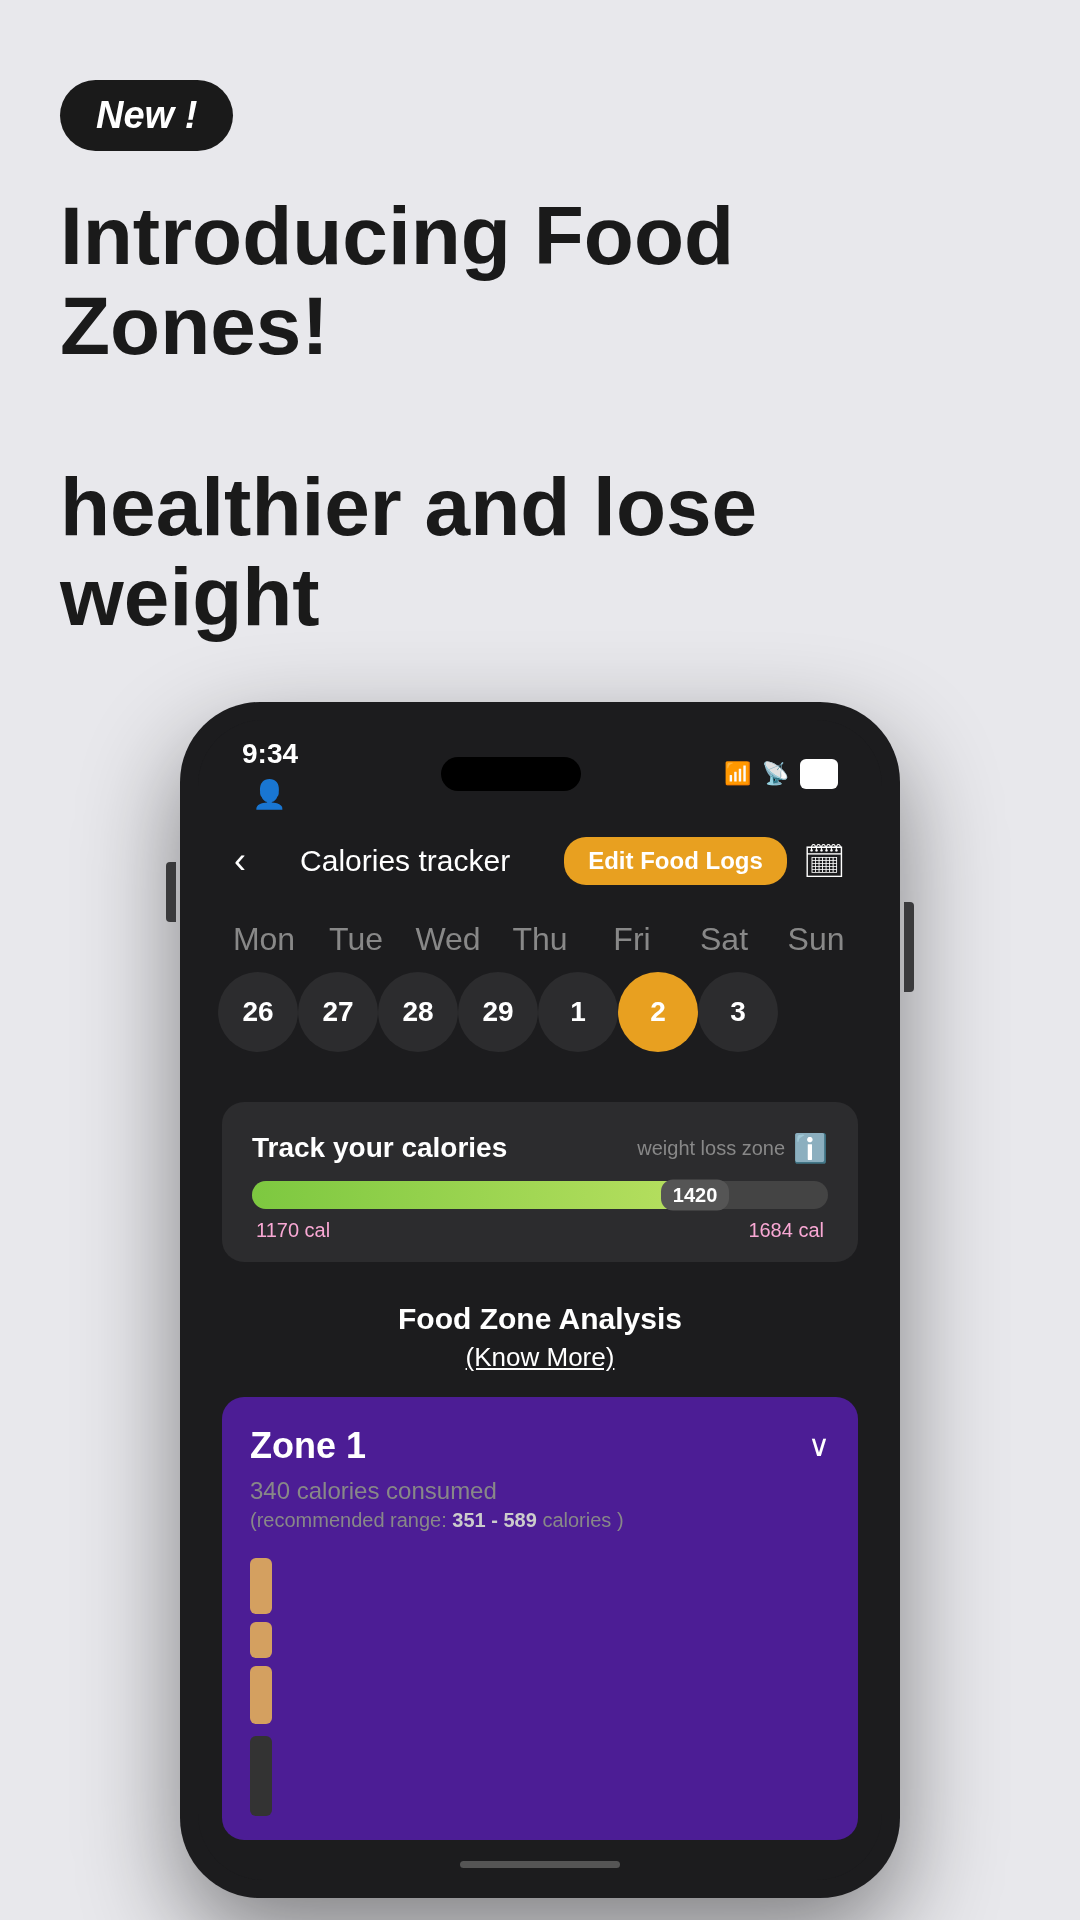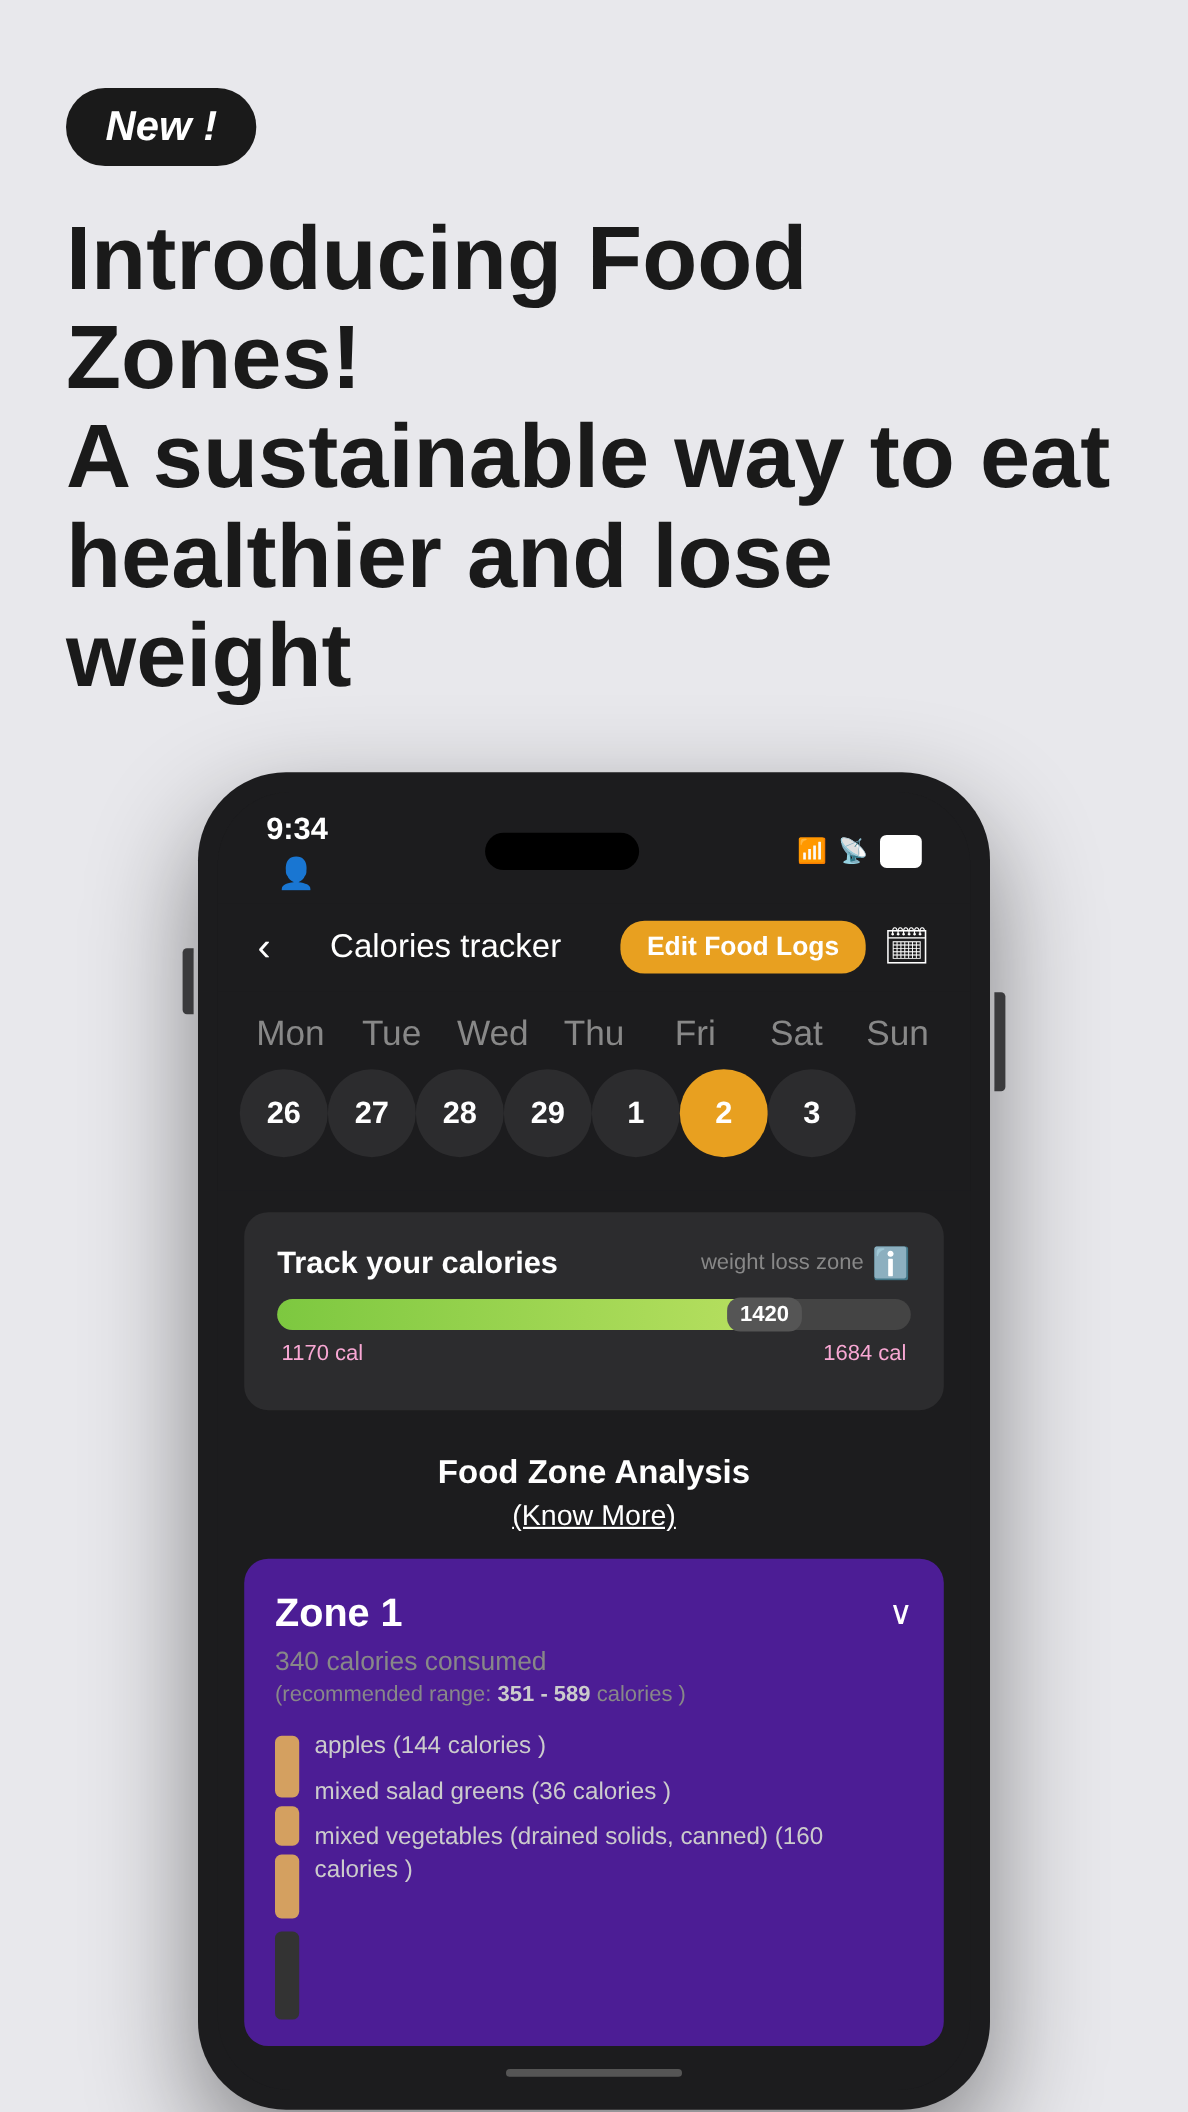--- a/index.html
+++ b/index.html
@@ -181,21 +181,21 @@
     .day-circle.active {
       background: #e8a020;
       color: #fff;
     }
 
     
     .calories-card {
       background: #2c2c2e;
       margin: 20px 24px;
       border-radius: 22px;
-      padding: 30px 30px 40px 30px;
+      padding: 30px 30px 20px 30px;
     }
 
     .calories-card-header {
       display: flex;
       justify-content: space-between;
       align-items: flex-start;
       margin-bottom: 16px;
     }
 
     .calories-card-title {
@@ -410,21 +410,21 @@
       min-height: 800px;
     }
   </style>
 </head>
 <body>
 
 <div class="new-badge">New !</div>
 
 <div class="headline">
   <span>Introducing Food Zones!</span><br>
-  <span>A sustainable way to eat</span><br>
+  <br>
   <span>healthier and lose weight</span>
 </div>
 
 <div class="phone-shell">
   <div class="phone-inner">
     <div class="screen-content">
 
       <div class="status-bar">
         <div class="status-time">
           <span>9:34</span>
@@ -510,25 +510,20 @@
           <span>calories )</span>
         </div>
 
         <div class="food-items">
           <div class="food-bars">
             <div class="food-bar food-bar-1"></div>
             <div class="food-bar food-bar-2"></div>
             <div class="food-bar food-bar-3"></div>
             <div class="food-bar-bottom"></div>
           </div>
-          <div class="food-list">
-            <div class="food-item-text">apples (144 calories )</div>
-            <div class="food-item-text">mixed salad greens (36 calories )</div>
-            <div class="food-item-text">mixed vegetables (drained solids, canned) (160 calories )</div>
-          </div>
         </div>
       </div>
 
       <div class="home-indicator">
         <div class="home-bar"></div>
       </div>
 
     </div>
   </div>
 </div>

